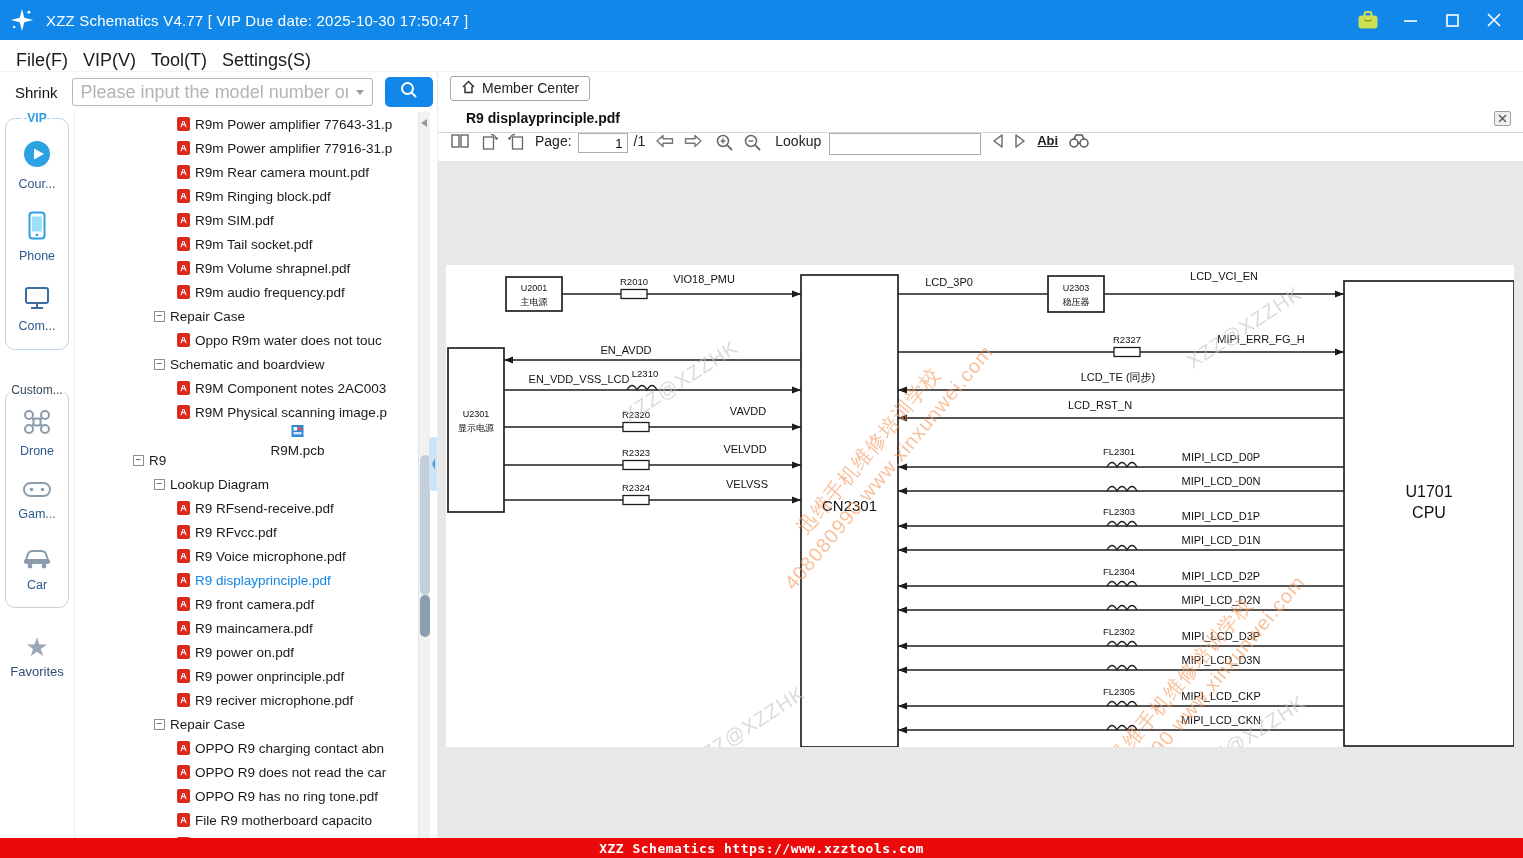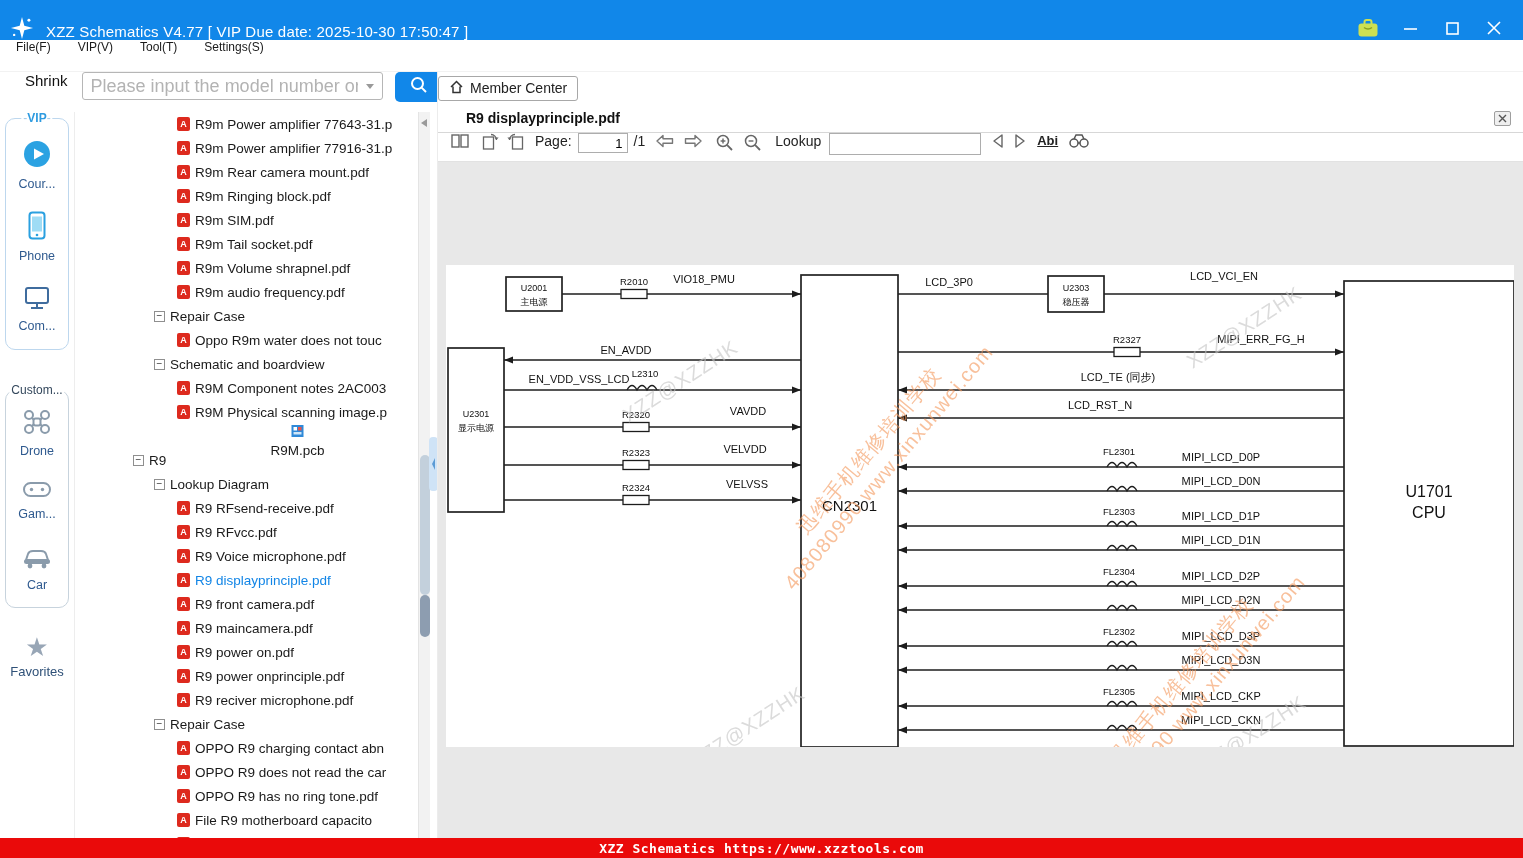--- a/index.html
+++ b/index.html
@@ -1,32 +1,32 @@
 <!DOCTYPE html>
 <html><head>
 <meta charset="utf-8">
 <style>
   *{margin:0;padding:0;box-sizing:border-box}
   html,body{width:1523px;height:858px;overflow:hidden}
   body{font-family:"Liberation Sans",sans-serif;background:#fff;color:#111}
   .window{position:absolute;inset:0;overflow:hidden;background:#fff}
 
   
-  .titlebar{position:absolute;left:0;top:0;width:100%;height:40px;background:#1187e9;display:flex;align-items:flex-end;color:#fff}
+  .titlebar{position:absolute;left:0;top:0;width:100%;height:40px;background:#1187e9;display:flex;align-items:center;color:#fff}
   .app-logo{margin:0 12px 0 10px;display:flex}
   .title-text{font-size:15px;letter-spacing:.2px}
   .win-controls{margin-left:auto;display:flex;align-items:center;gap:16px;padding-right:16px}
   .wc{width:26px;height:24px;display:flex;align-items:center;justify-content:center;cursor:pointer}
 
   
-  .menubar{position:absolute;left:0;top:40px;width:100%;height:32px;background:#fff;display:flex;align-items:flex-start;gap:27px;padding-left:16px;font-size:12px;border-bottom:1px solid #f2f2f2}
+  .menubar{position:absolute;left:0;top:40px;width:100%;height:32px;background:#fff;display:flex;align-items:flex-end;gap:15px;padding-left:16px;font-size:18px;border-bottom:1px solid #f2f2f2}
   .menu-item{color:#1a1a1a;cursor:pointer}
 
   
-  .left-toolbar{position:absolute;left:18px;top:72px;width:437px;height:40px;display:flex;align-items:flex-start;background:#fff}
+  .left-toolbar{position:absolute;left:8px;top:72px;width:437px;height:40px;display:flex;align-items:center;background:#fff}
   .shrink{font-size:15px;margin-left:7px;color:#111;cursor:pointer}
   .search-box{position:relative;margin-left:14px;width:301px;height:28px;border:1px solid #b6b6b6;border-radius:3px;display:flex;align-items:center;background:#fff}
   .search-box input{border:none;outline:none;flex:1;font-size:18px;padding:0 8px;color:#333;font-family:inherit;background:transparent}
   .search-box input::placeholder{color:#b3b3b3}
   .combo-arrow{width:0;height:0;border-left:4px solid transparent;border-right:4px solid transparent;border-top:5px solid #9a9a9a;margin-right:8px}
   .search-btn{margin-left:12px;width:48px;height:30px;background:#1187e9;border-radius:5px;display:flex;align-items:center;justify-content:center;cursor:pointer}
 
   
   .sidebar{position:absolute;left:0;top:112px;width:75px;bottom:20px;background:#fff;border-right:1px solid #ededed}
   .group{position:absolute;left:5px;width:64px;border:1px solid #bdd7ee;border-radius:10px;background:#fff}
@@ -54,21 +54,21 @@
   
   .tree-scroll{position:absolute;left:418px;top:112px;width:12px;bottom:20px;background:#f2f2f2;border-left:1px solid #e4e4e4}
   .thumb1{position:absolute;left:1px;top:343px;width:10px;height:140px;background:#c3d0dc;border-radius:5px}
   .thumb2{position:absolute;left:1px;top:483px;width:10px;height:42px;background:#8d9db0;border-radius:5px}
   .splitter-handle{position:absolute;left:429px;top:437px;width:9px;height:54px;background:#cfe3f6;border-radius:4px;cursor:pointer}
   .tab-left-tri{position:absolute;left:420px;top:114px;cursor:pointer}
 
   
   .viewer{position:absolute;left:437px;top:72px;right:0;bottom:20px;background:#fff;border-left:1px solid #ececec}
   .member-row{height:32px;display:flex;align-items:center}
-  .member-btn{display:flex;align-items:center;gap:6px;border:1px solid #a8a8a8;border-radius:3px;padding:3px 10px;font-size:14px;color:#222;background:#fff;cursor:pointer}
+  .member-btn{margin-left:12px;display:flex;align-items:center;gap:6px;border:1px solid #a8a8a8;border-radius:3px;padding:3px 10px;font-size:14px;color:#222;background:#fff;cursor:pointer}
   .tabstrip{height:29px;border-bottom:1px solid #d7d7d7;display:flex;align-items:center;position:relative;background:#fff}
   .tab-label{margin-left:28px;font-weight:bold;font-size:14px;cursor:pointer}
   .tab-close{position:absolute;right:12px;width:17px;height:15px;border:1px solid #9e9e9e;background:#efefef;display:flex;align-items:center;justify-content:center;border-radius:2px;cursor:pointer}
   .pdf-toolbar{height:29px;border-bottom:1px solid #e2e2e2;display:flex;align-items:flex-start;font-size:14px;color:#222;padding-left:13px;background:#fff}
   .pt{display:flex;align-items:center;justify-content:center;cursor:pointer}
   .pt-label{color:#222}
   .page-input{width:50px;height:20px;border:1px solid #adadad;text-align:right;font-size:13px;padding-right:4px;font-family:inherit;outline:none}
   .lookup-input{width:152px;height:22px;border:1px solid #adadad;font-size:13px;padding:0 4px;font-family:inherit;outline:none}
   .abi{font-size:13px;font-weight:bold;text-decoration:underline;color:#222;cursor:pointer}
   .sp6{width:6px}.sp8{width:8px}.sp10{width:10px}.sp12{width:12px}

